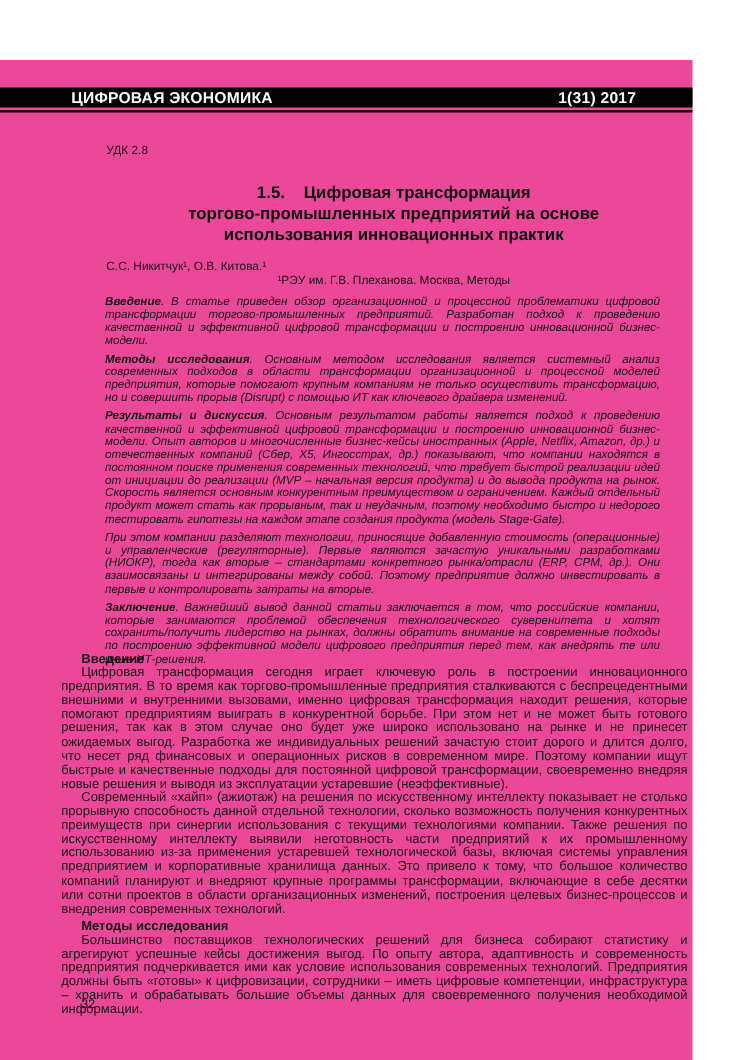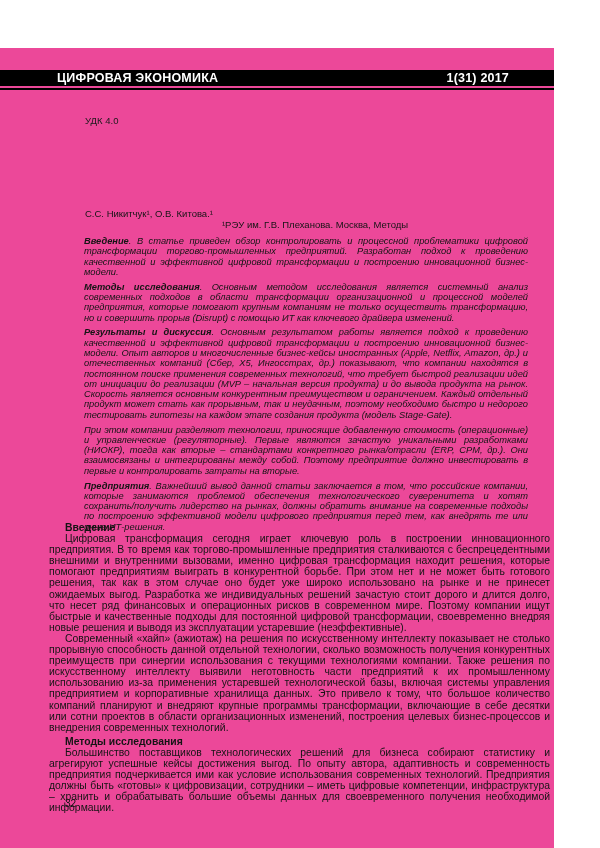--- a/index.html
+++ b/index.html
@@ -134,32 +134,37 @@
 
 <div class="page">
 
   <div class="header-bar">
     <span>ЦИФРОВАЯ ЭКОНОМИКА</span>
     <span>1(31) 2017</span>
   </div>
   <div class="header-underline"></div>
   <div class="edge-line"></div>
 
-  <div class="udc">УДК 4.0</div>
+  <div class="udc">УДК 2.8</div>
 
+  <h1 class="title">
+    <span>1.5.&nbsp;&nbsp;&nbsp;&nbsp;Цифровая трансформация</span>
+    <span>торгово-промышленных предприятий на основе</span>
+    <span>использования инновационных практик</span>
+  </h1>
 
   <div class="authors">С.С. Никитчук¹, О.В. Китова.¹</div>
   <div class="affiliation">¹РЭУ им. Г.В. Плеханова. Москва, Методы</div>
 
   <div class="abstract">
-    <p><b>Введение</b><span>. В статье приведен обзор контролировать и процессной проблематики цифровой трансформации торгово-промышленных предприятий. Разработан подход к проведению качественной и эффективной цифровой трансформации и построению инновационной бизнес-модели.</span></p>
+    <p><b>Введение</b><span>. В статье приведен обзор организационной и процессной проблематики цифровой трансформации торгово-промышленных предприятий. Разработан подход к проведению качественной и эффективной цифровой трансформации и построению инновационной бизнес-модели.</span></p>
     <p><b>Методы исследования</b><span>. Основным методом исследования является системный анализ современных подходов в области трансформации организационной и процессной моделей предприятия, которые помогают крупным компаниям не только осуществить трансформацию, но и совершить прорыв (Disrupt) с помощью ИТ как ключевого драйвера изменений.</span></p>
     <p><b>Результаты и дискуссия</b><span>. Основным результатом работы является подход к проведению качественной и эффективной цифровой трансформации и построению инновационной бизнес-модели. Опыт авторов и многочисленные бизнес-кейсы иностранных (Apple, Netflix, Amazon, др.) и отечественных компаний (Сбер, X5, Ингосстрах, др.) показывают, что компании находятся в постоянном поиске применения современных технологий, что требует быстрой реализации идей от инициации до реализации (MVP – начальная версия продукта) и до вывода продукта на рынок. Скорость является основным конкурентным преимуществом и ограничением. Каждый отдельный продукт может стать как прорывным, так и неудачным, поэтому необходимо быстро и недорого тестировать гипотезы на каждом этапе создания продукта (модель Stage-Gate).</span></p>
     <p><b></b><span>При этом компании разделяют технологии, приносящие добавленную стоимость (операционные) и управленческие (регуляторные). Первые являются зачастую уникальными разработками (НИОКР), тогда как вторые – стандартами конкретного рынка/отрасли (ERP, CPM, др.). Они взаимосвязаны и интегрированы между собой. Поэтому предприятие должно инвестировать в первые и контролировать затраты на вторые.</span></p>
-    <p><b>Предприятия</b><span>. Важнейший вывод данной статьи заключается в том, что российские компании, которые занимаются проблемой обеспечения технологического суверенитета и хотят сохранить/получить лидерство на рынках, должны обратить внимание на современные подходы по построению эффективной модели цифрового предприятия перед тем, как внедрять те или иные ИТ-решения.</span></p>
+    <p><b>Заключение</b><span>. Важнейший вывод данной статьи заключается в том, что российские компании, которые занимаются проблемой обеспечения технологического суверенитета и хотят сохранить/получить лидерство на рынках, должны обратить внимание на современные подходы по построению эффективной модели цифрового предприятия перед тем, как внедрять те или иные ИТ-решения.</span></p>
   </div>
 
   <div class="bodytext">
     <h2>Введение</h2>
     <p>Цифровая трансформация сегодня играет ключевую роль в построении инновационного предприятия. В то время как торгово-промышленные предприятия сталкиваются с беспрецедентными внешними и внутренними вызовами, именно цифровая трансформация находит решения, которые помогают предприятиям выиграть в конкурентной борьбе. При этом нет и не может быть готового решения, так как в этом случае оно будет уже широко использовано на рынке и не принесет ожидаемых выгод. Разработка же индивидуальных решений зачастую стоит дорого и длится долго, что несет ряд финансовых и операционных рисков в современном мире. Поэтому компании ищут быстрые и качественные подходы для постоянной цифровой трансформации, своевременно внедряя новые решения и выводя из эксплуатации устаревшие (неэффективные).</p>
     <p>Современный «хайп» (ажиотаж) на решения по искусственному интеллекту показывает не столько прорывную способность данной отдельной технологии, сколько возможность получения конкурентных преимуществ при синергии использования с текущими технологиями компании. Также решения по искусственному интеллекту выявили неготовность части предприятий к их промышленному использованию из-за применения устаревшей технологической базы, включая системы управления предприятием и корпоративные хранилища данных. Это привело к тому, что большое количество компаний планируют и внедряют крупные программы трансформации, включающие в себе десятки или сотни проектов в области организационных изменений, построения целевых бизнес-процессов и внедрения современных технологий.</p>
     <h2>Методы исследования</h2>
     <p>Большинство поставщиков технологических решений для бизнеса собирают статистику и агрегируют успешные кейсы достижения выгод. По опыту автора, адаптивность и современность предприятия подчеркивается ими как условие использования современных технологий. Предприятия должны быть «готовы» к цифровизации, сотрудники – иметь цифровые компетенции, инфраструктура – хранить и обрабатывать большие объемы данных для своевременного получения необходимой информации.</p>
   </div>
 

